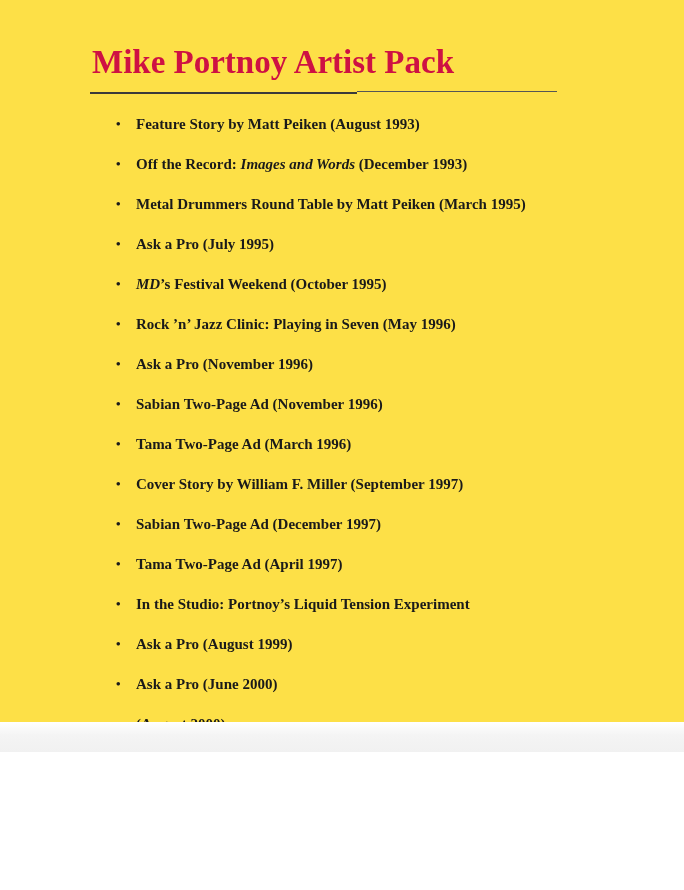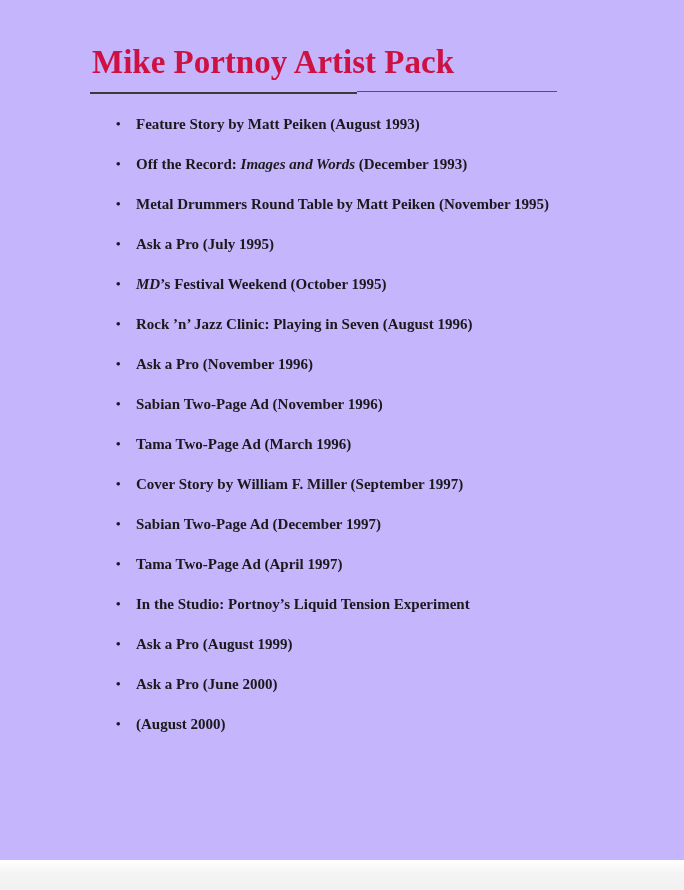--- a/index.html
+++ b/index.html
@@ -3,22 +3,22 @@
 <meta charset="utf-8">
 <style>
   html, body {
     margin: 0;
     padding: 0;
     background: #ffffff;
   }
   .page {
     position: relative;
     width: 684px;
-    height: 890px;
-    background: #c4b5fd;
+    height: 752px;
+    background: #fde047;
     overflow: hidden;
     font-family: "Liberation Serif", "DejaVu Serif", serif;
   }
   .doc-title {
     position: absolute;
     left: 92px;
     top: 46px;
     margin: 0;
     font-size: 33px;
     line-height: 33px;
@@ -94,33 +94,33 @@
       <li>
         <span class="bullet">•</span>
         <div class="line"><span>Feature Story by Matt Peiken (August 1993)</span></div>
       </li>
       <li>
         <span class="bullet">•</span>
         <div class="line"><span>Off the Record: </span><em>Images and Words</em><span> (December 1993)</span></div>
       </li>
       <li>
         <span class="bullet">•</span>
-        <div class="line"><span>Metal Drummers Round Table by Matt Peiken (November 1995)</span></div>
+        <div class="line"><span>Metal Drummers Round Table by Matt Peiken (March 1995)</span></div>
       </li>
       <li>
         <span class="bullet">•</span>
         <div class="line"><span>Ask a Pro (July 1995)</span></div>
       </li>
       <li>
         <span class="bullet">•</span>
         <div class="line"><em>MD</em><span>’s Festival Weekend (October 1995)</span></div>
       </li>
       <li>
         <span class="bullet">•</span>
-        <div class="line"><span>Rock ’n’ Jazz Clinic: Playing in Seven (August 1996)</span></div>
+        <div class="line"><span>Rock ’n’ Jazz Clinic: Playing in Seven (May 1996)</span></div>
       </li>
       <li>
         <span class="bullet">•</span>
         <div class="line"><span>Ask a Pro (November 1996)</span></div>
       </li>
       <li>
         <span class="bullet">•</span>
         <div class="line"><span>Sabian Two-Page Ad (November 1996)</span></div>
       </li>
       <li>

